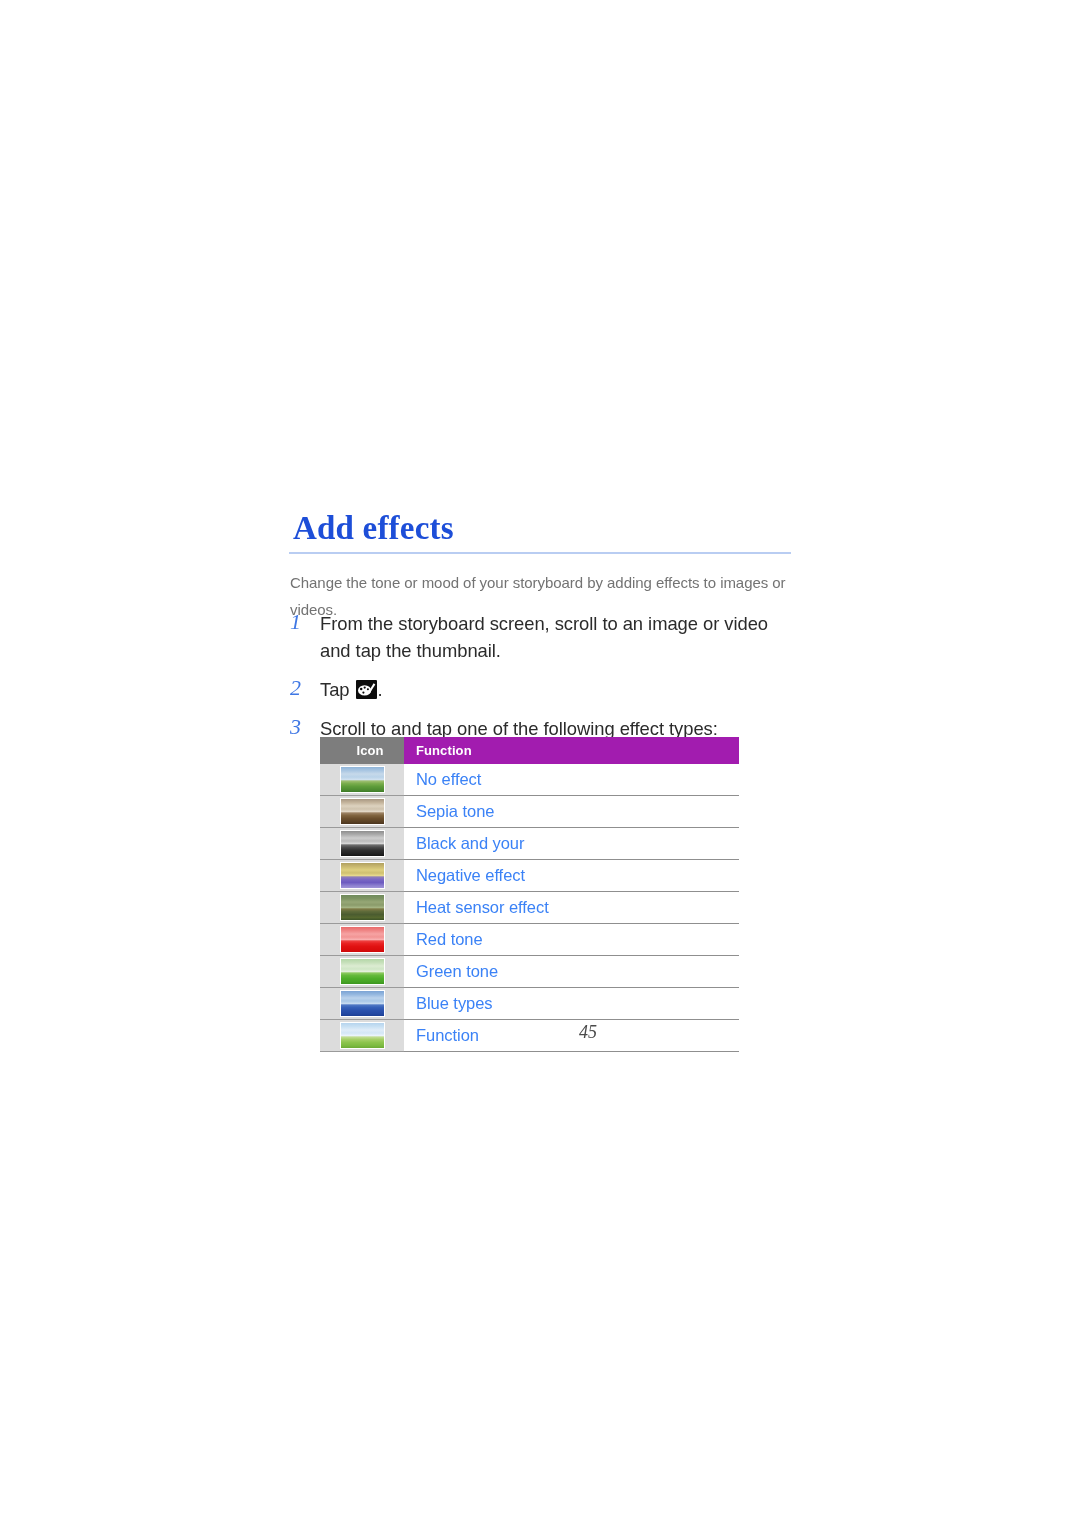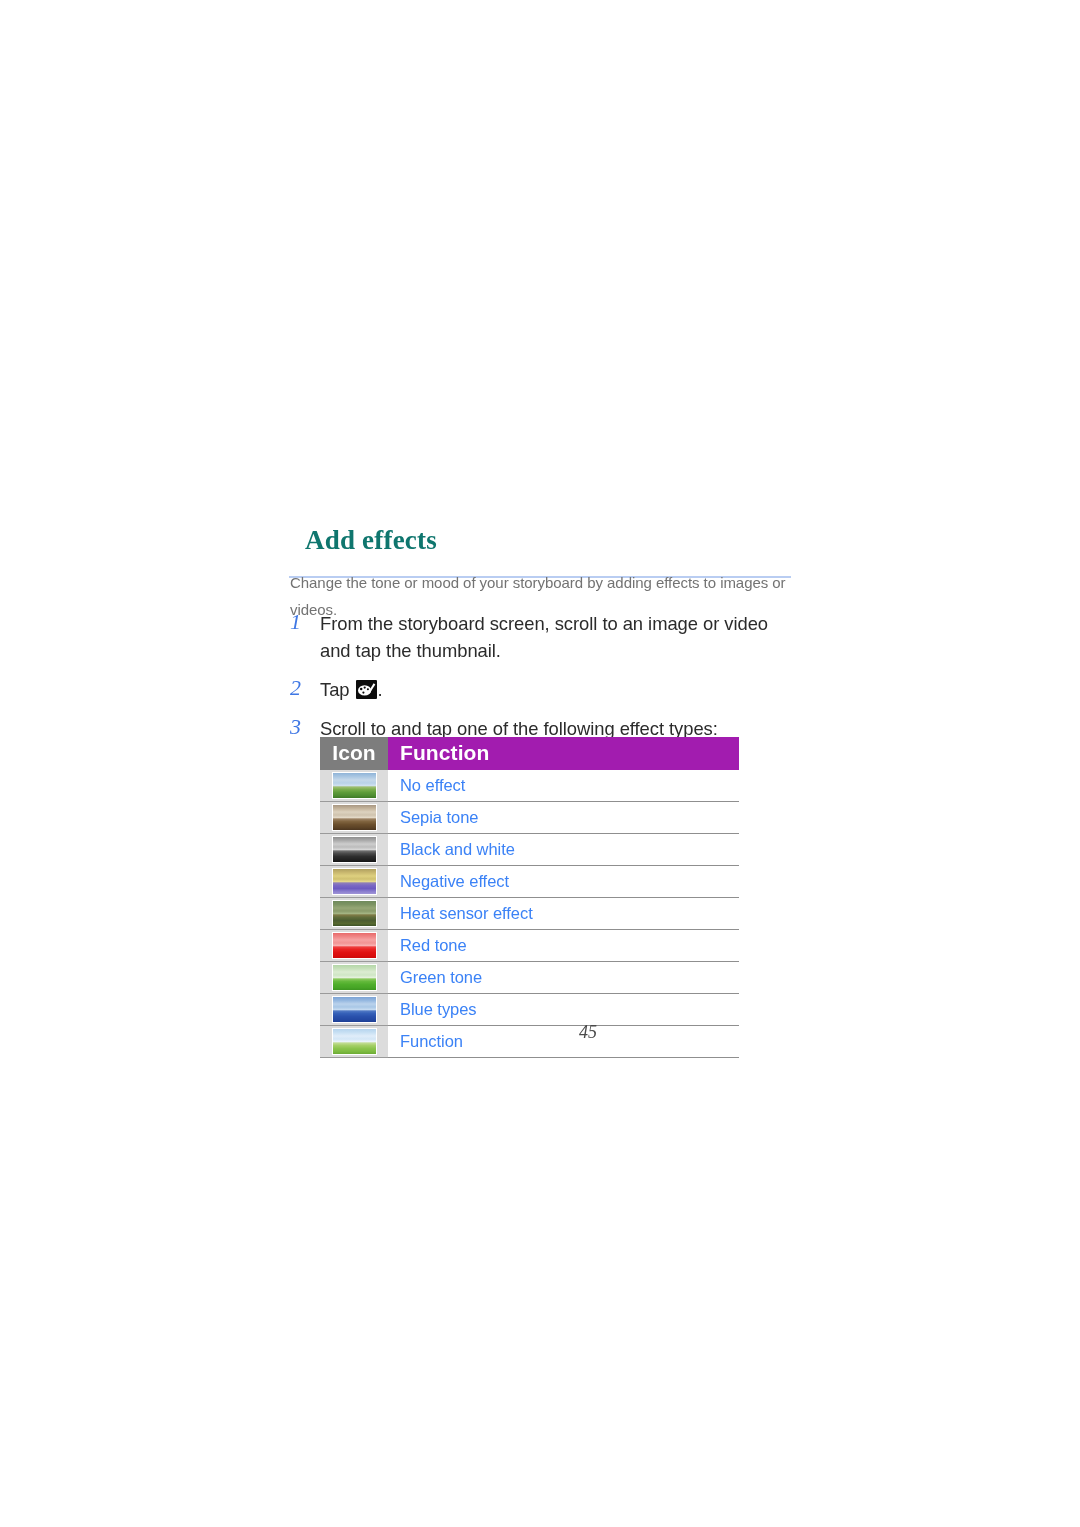--- a/index.html
+++ b/index.html
@@ -26,26 +26,26 @@
 
   
   .heading-wrap {
     position: absolute;
     left: 289px;
     top: 508px;
     width: 502px;
   }
   .heading {
     font-family: "Liberation Serif", serif;
-    font-size: 27px;
+    font-size: 33px;
     font-weight: 600;
-    color: #0f766e;
+    color: #1d4ed8;
     letter-spacing: 0.2px;
     line-height: 32px;
-    margin: 16px;
+    margin: 4px;
     padding: 0 0 4px 0;
   }
   .heading-rule {
     height: 2px;
     background: #b9cdf2;
     width: 502px;
   }
 
   
   .intro {
@@ -104,24 +104,24 @@
   .effects-table {
     position: absolute;
     left: 320px;
     top: 737px;
     width: 419px;
     border-collapse: collapse;
   }
   .effects-table tr { height: 27px; }
   .th-icon, .th-func {
     text-align: left;
-    font-size: 21px;
+    font-size: 13px;
     font-weight: bold;
     color: #ffffff;
-    padding: 4px 0 5px 0;
+    padding: 4px 0 5px 16px;
     letter-spacing: 0.1px;
     margin-top: 12px;
   }
   .th-icon {
     width: 68px;
     background: #7d7d7d;
     text-align: center;
   }
   .th-func {
     background: #a21caf;
@@ -273,21 +273,21 @@
         <tr>
           <td class="cell-icon"><span class="thumb thumb-normal"></span></td>
           <td class="cell-func">No effect</td>
         </tr>
         <tr>
           <td class="cell-icon"><span class="thumb thumb-sepia"></span></td>
           <td class="cell-func">Sepia tone</td>
         </tr>
         <tr>
           <td class="cell-icon"><span class="thumb thumb-bw"></span></td>
-          <td class="cell-func">Black and white</td>
+          <td class="cell-func">Black and your</td>
         </tr>
         <tr>
           <td class="cell-icon"><span class="thumb thumb-negative"></span></td>
           <td class="cell-func">Negative effect</td>
         </tr>
         <tr>
           <td class="cell-icon"><span class="thumb thumb-heat"></span></td>
           <td class="cell-func">Heat sensor effect</td>
         </tr>
         <tr>

